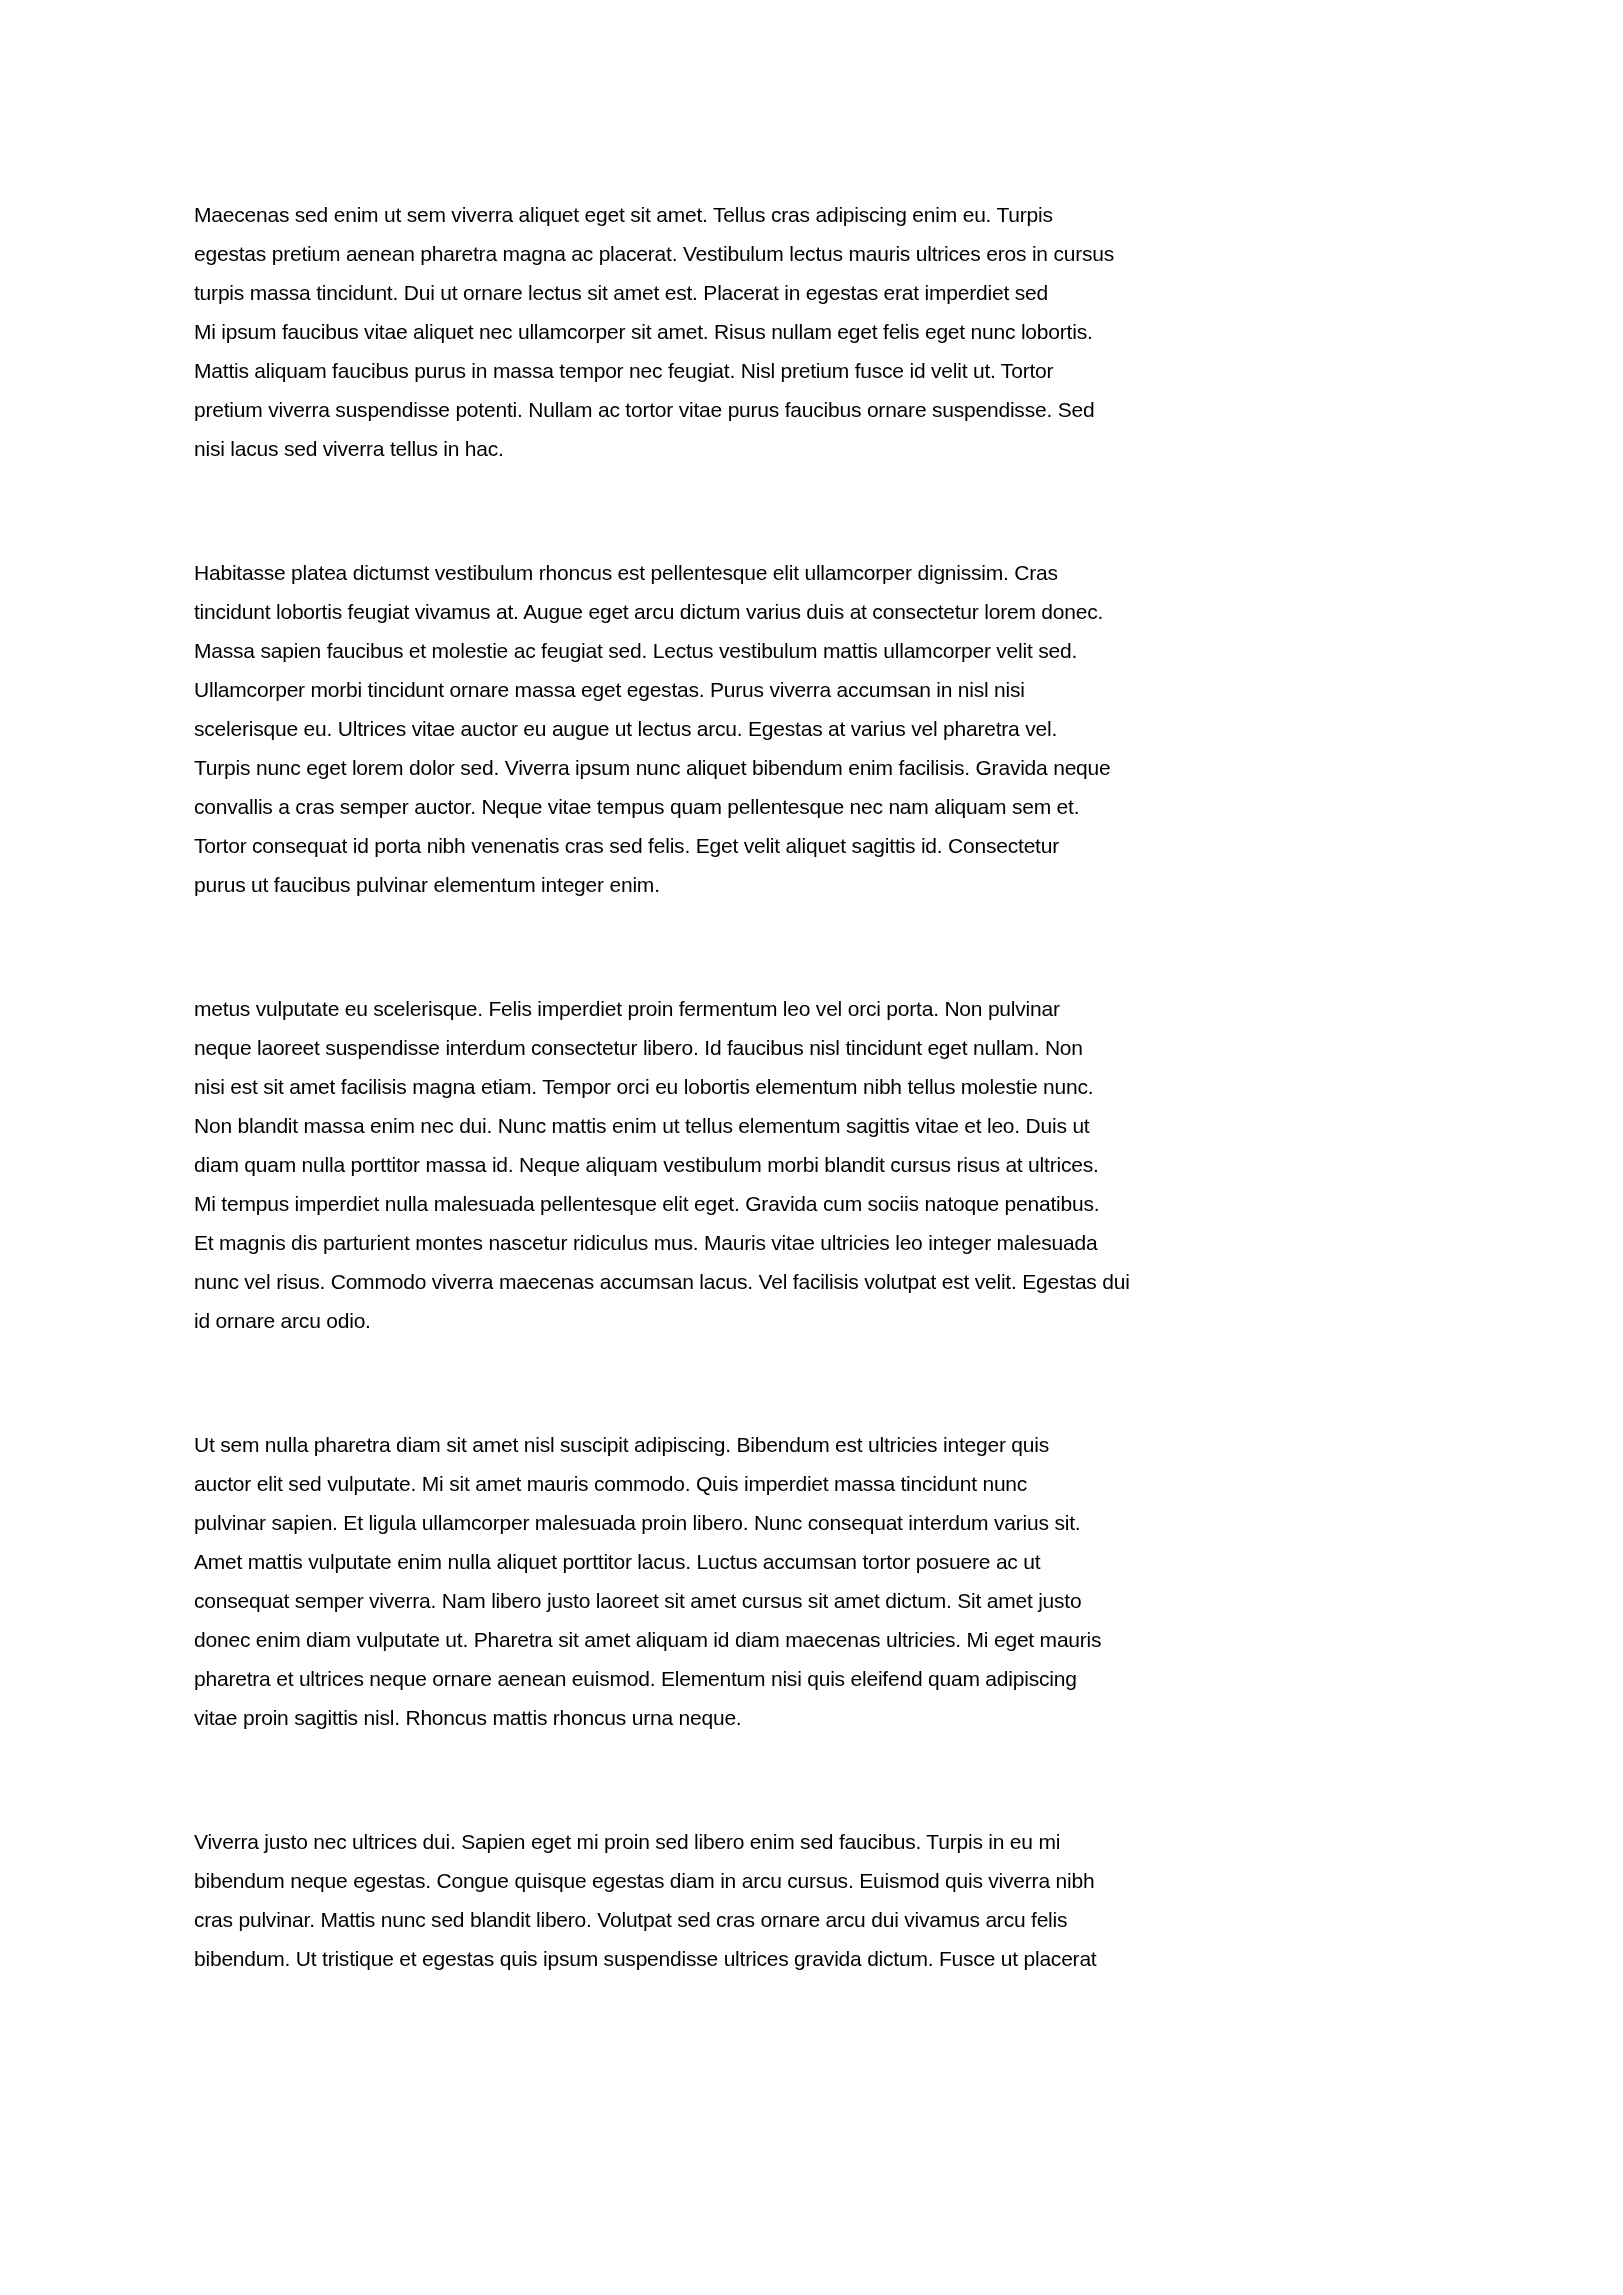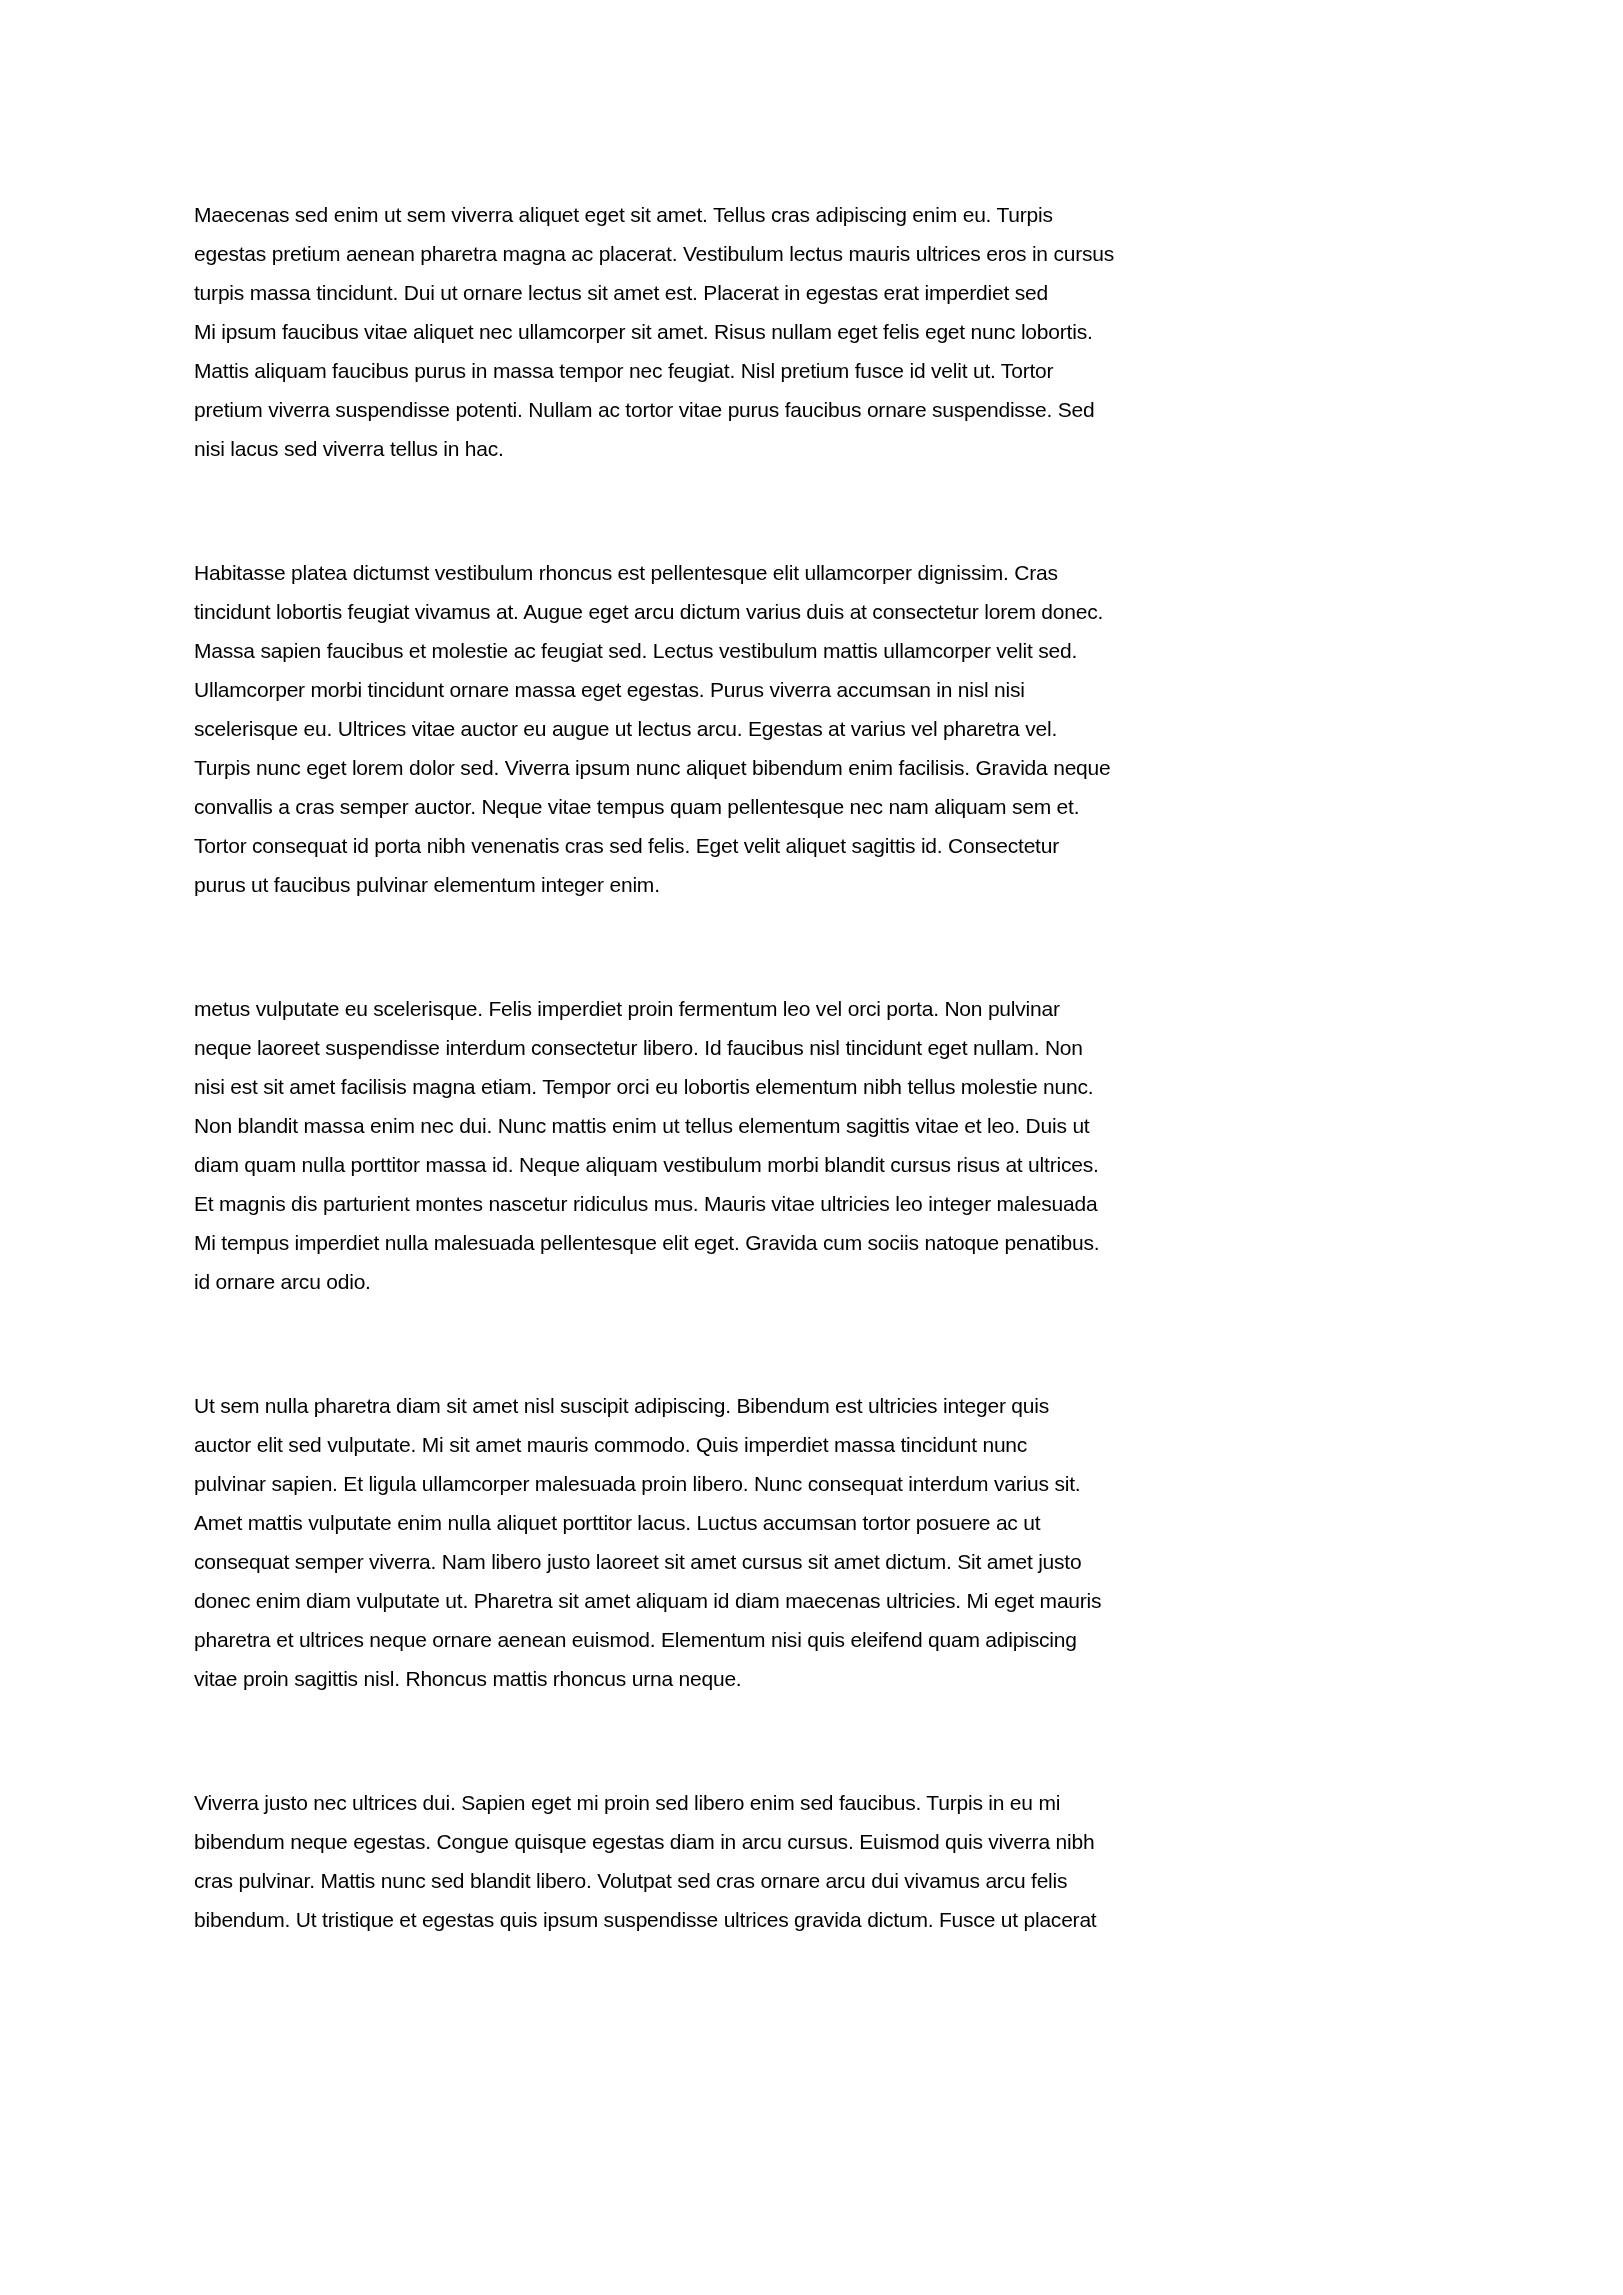--- a/index.html
+++ b/index.html
@@ -68,22 +68,23 @@
       <span class="line">Tortor consequat id porta nibh venenatis cras sed felis. Eget velit aliquet sagittis id. Consectetur</span>
       <span class="line">purus ut faucibus pulvinar elementum integer enim.</span>
     </div>
 
     <div class="para">
       <span class="line">metus vulputate eu scelerisque. Felis imperdiet proin fermentum leo vel orci porta. Non pulvinar</span>
       <span class="line">neque laoreet suspendisse interdum consectetur libero. Id faucibus nisl tincidunt eget nullam. Non</span>
       <span class="line">nisi est sit amet facilisis magna etiam. Tempor orci eu lobortis elementum nibh tellus molestie nunc.</span>
       <span class="line">Non blandit massa enim nec dui. Nunc mattis enim ut tellus elementum sagittis vitae et leo. Duis ut</span>
       <span class="line">diam quam nulla porttitor massa id. Neque aliquam vestibulum morbi blandit cursus risus at ultrices.</span>
+      <span class="line">Mi tempus imperdiet nulla malesuada pellentesque elit eget. Gravida cum sociis natoque penatibus.</span>
       <span class="line">Et magnis dis parturient montes nascetur ridiculus mus. Mauris vitae ultricies leo integer malesuada</span>
-      <span class="line">Mi tempus imperdiet nulla malesuada pellentesque elit eget. Gravida cum sociis natoque penatibus.</span>
+      <span class="line">nunc vel risus. Commodo viverra maecenas accumsan lacus. Vel facilisis volutpat est velit. Egestas dui</span>
       <span class="line">id ornare arcu odio.</span>
     </div>
 
     <div class="para">
       <span class="line">Ut sem nulla pharetra diam sit amet nisl suscipit adipiscing. Bibendum est ultricies integer quis</span>
       <span class="line">auctor elit sed vulputate. Mi sit amet mauris commodo. Quis imperdiet massa tincidunt nunc</span>
       <span class="line">pulvinar sapien. Et ligula ullamcorper malesuada proin libero. Nunc consequat interdum varius sit.</span>
       <span class="line">Amet mattis vulputate enim nulla aliquet porttitor lacus. Luctus accumsan tortor posuere ac ut</span>
       <span class="line">consequat semper viverra. Nam libero justo laoreet sit amet cursus sit amet dictum. Sit amet justo</span>
       <span class="line">donec enim diam vulputate ut. Pharetra sit amet aliquam id diam maecenas ultricies. Mi eget mauris</span>

